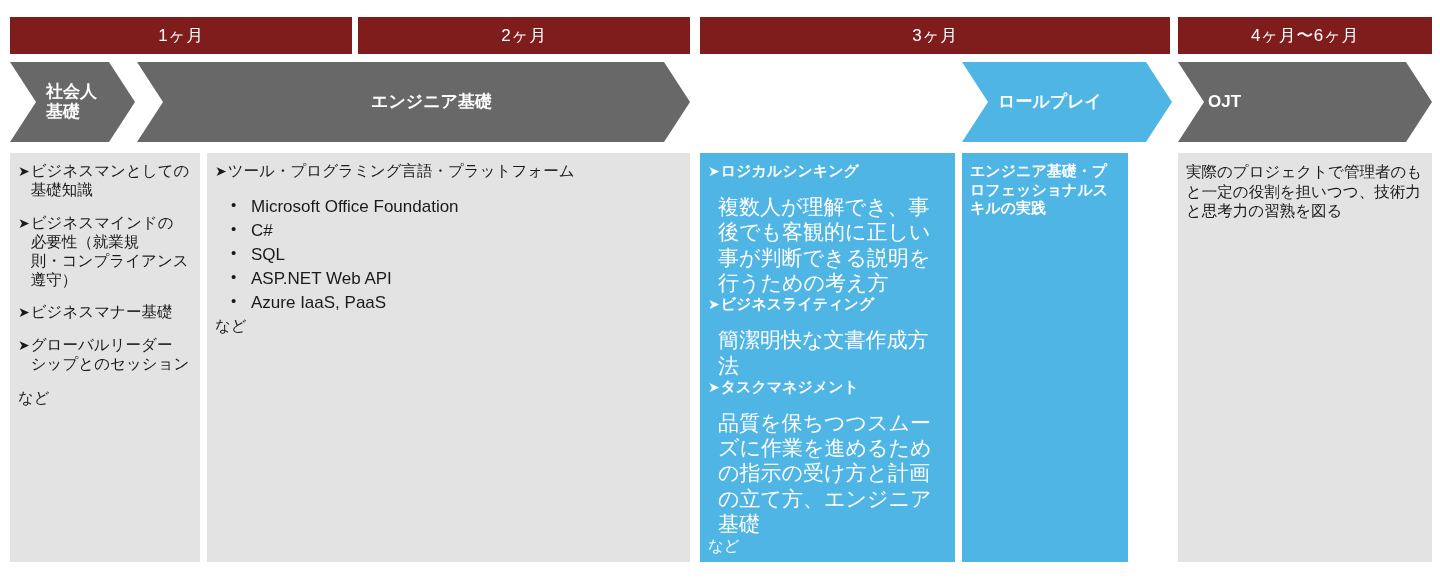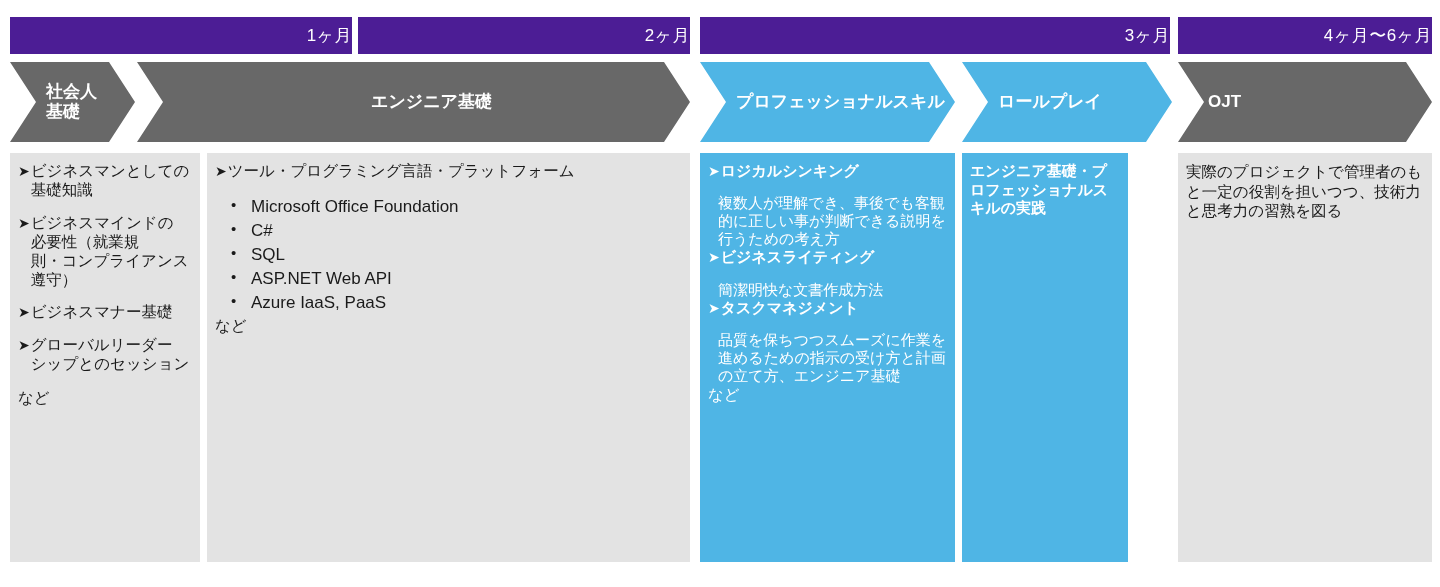--- a/index.html
+++ b/index.html
@@ -14,25 +14,25 @@
     font-family: "Liberation Sans", "DejaVu Sans", sans-serif;
     overflow: hidden;
   }
 
   
   #timeline-header { position: absolute; left: 0; top: 0; width: 1440px; height: 56px; }
   .period-bar {
     position: absolute;
     top: 17px;
     height: 37px;
-    background: #4c1d95;
+    background: #7f1d1d;
     color: #ffffff;
     display: flex;
     align-items: center;
-    justify-content: flex-end;
+    justify-content: center;
     font-size: 17px;
     letter-spacing: .5px;
   }
 
   
   #phase-band { position: absolute; left: 0; top: 62px; width: 1440px; height: 86px; }
   .phase-chevron {
     position: absolute;
     top: 0;
     height: 80px;
@@ -78,21 +78,21 @@
     flex: 0 0 auto;
     margin-right: 1px;
     font-size: 14px;
     line-height: 1.3;
   }
   .arrow-head .txt { flex: 1 1 auto; }
 
   .col-blue .arrow-head { font-weight: bold; font-size: 15px; }
 
   .sub-desc {
-    font-size: 15px;
+    font-size: 21px;
     line-height: 1.2;
     margin: 0 0 0 10px;
   }
 
   .dot-list { list-style: none; margin: 0 0 0 14px; padding: 0; }
   .dot-list li {
     font-size: 17px;
     line-height: 1.42;
     position: relative;
     padding-left: 22px;
@@ -127,23 +127,20 @@
     </div>
   </div>
 
 <div id="phase-band">
     <div class="phase-chevron phase-gray" style="left: 10px; width: 125px; padding-left: 36px; clip-path: polygon(0px 0px, calc(100% - 26px) 0px, 100% 50%, calc(100% - 26px) 100%, 0px 100%, 26px 50%);">
       <span class="phase-label">社会人
 基礎</span>
     </div>
     <div class="phase-chevron phase-gray" style="left: 137px; width: 553px; padding-left: 36px; clip-path: polygon(0px 0px, calc(100% - 26px) 0px, 100% 50%, calc(100% - 26px) 100%, 0px 100%, 26px 50%); justify-content: center;">
       <span class="phase-label">エンジニア基礎</span>
-    </div>
-    <div class="phase-chevron phase-blue" style="left: 700px; width: 255px; padding-left: 36px; clip-path: polygon(0px 0px, calc(100% - 26px) 0px, 100% 50%, calc(100% - 26px) 100%, 0px 100%, 26px 50%);">
-      <span class="phase-label">プロフェッショナルスキル</span>
     </div>
     <div class="phase-chevron phase-blue" style="left: 962px; width: 210px; padding-left: 36px; clip-path: polygon(0px 0px, calc(100% - 26px) 0px, 100% 50%, calc(100% - 26px) 100%, 0px 100%, 26px 50%);">
       <span class="phase-label">ロールプレイ</span>
     </div>
     <div class="phase-chevron phase-gray" style="left: 1178px; width: 254px; padding-left: 30px; clip-path: polygon(0px 0px, calc(100% - 26px) 0px, 100% 50%, calc(100% - 26px) 100%, 0px 100%, 26px 50%);">
       <span class="phase-label">OJT</span>
     </div>
   </div>
 
 <div id="content-row">

